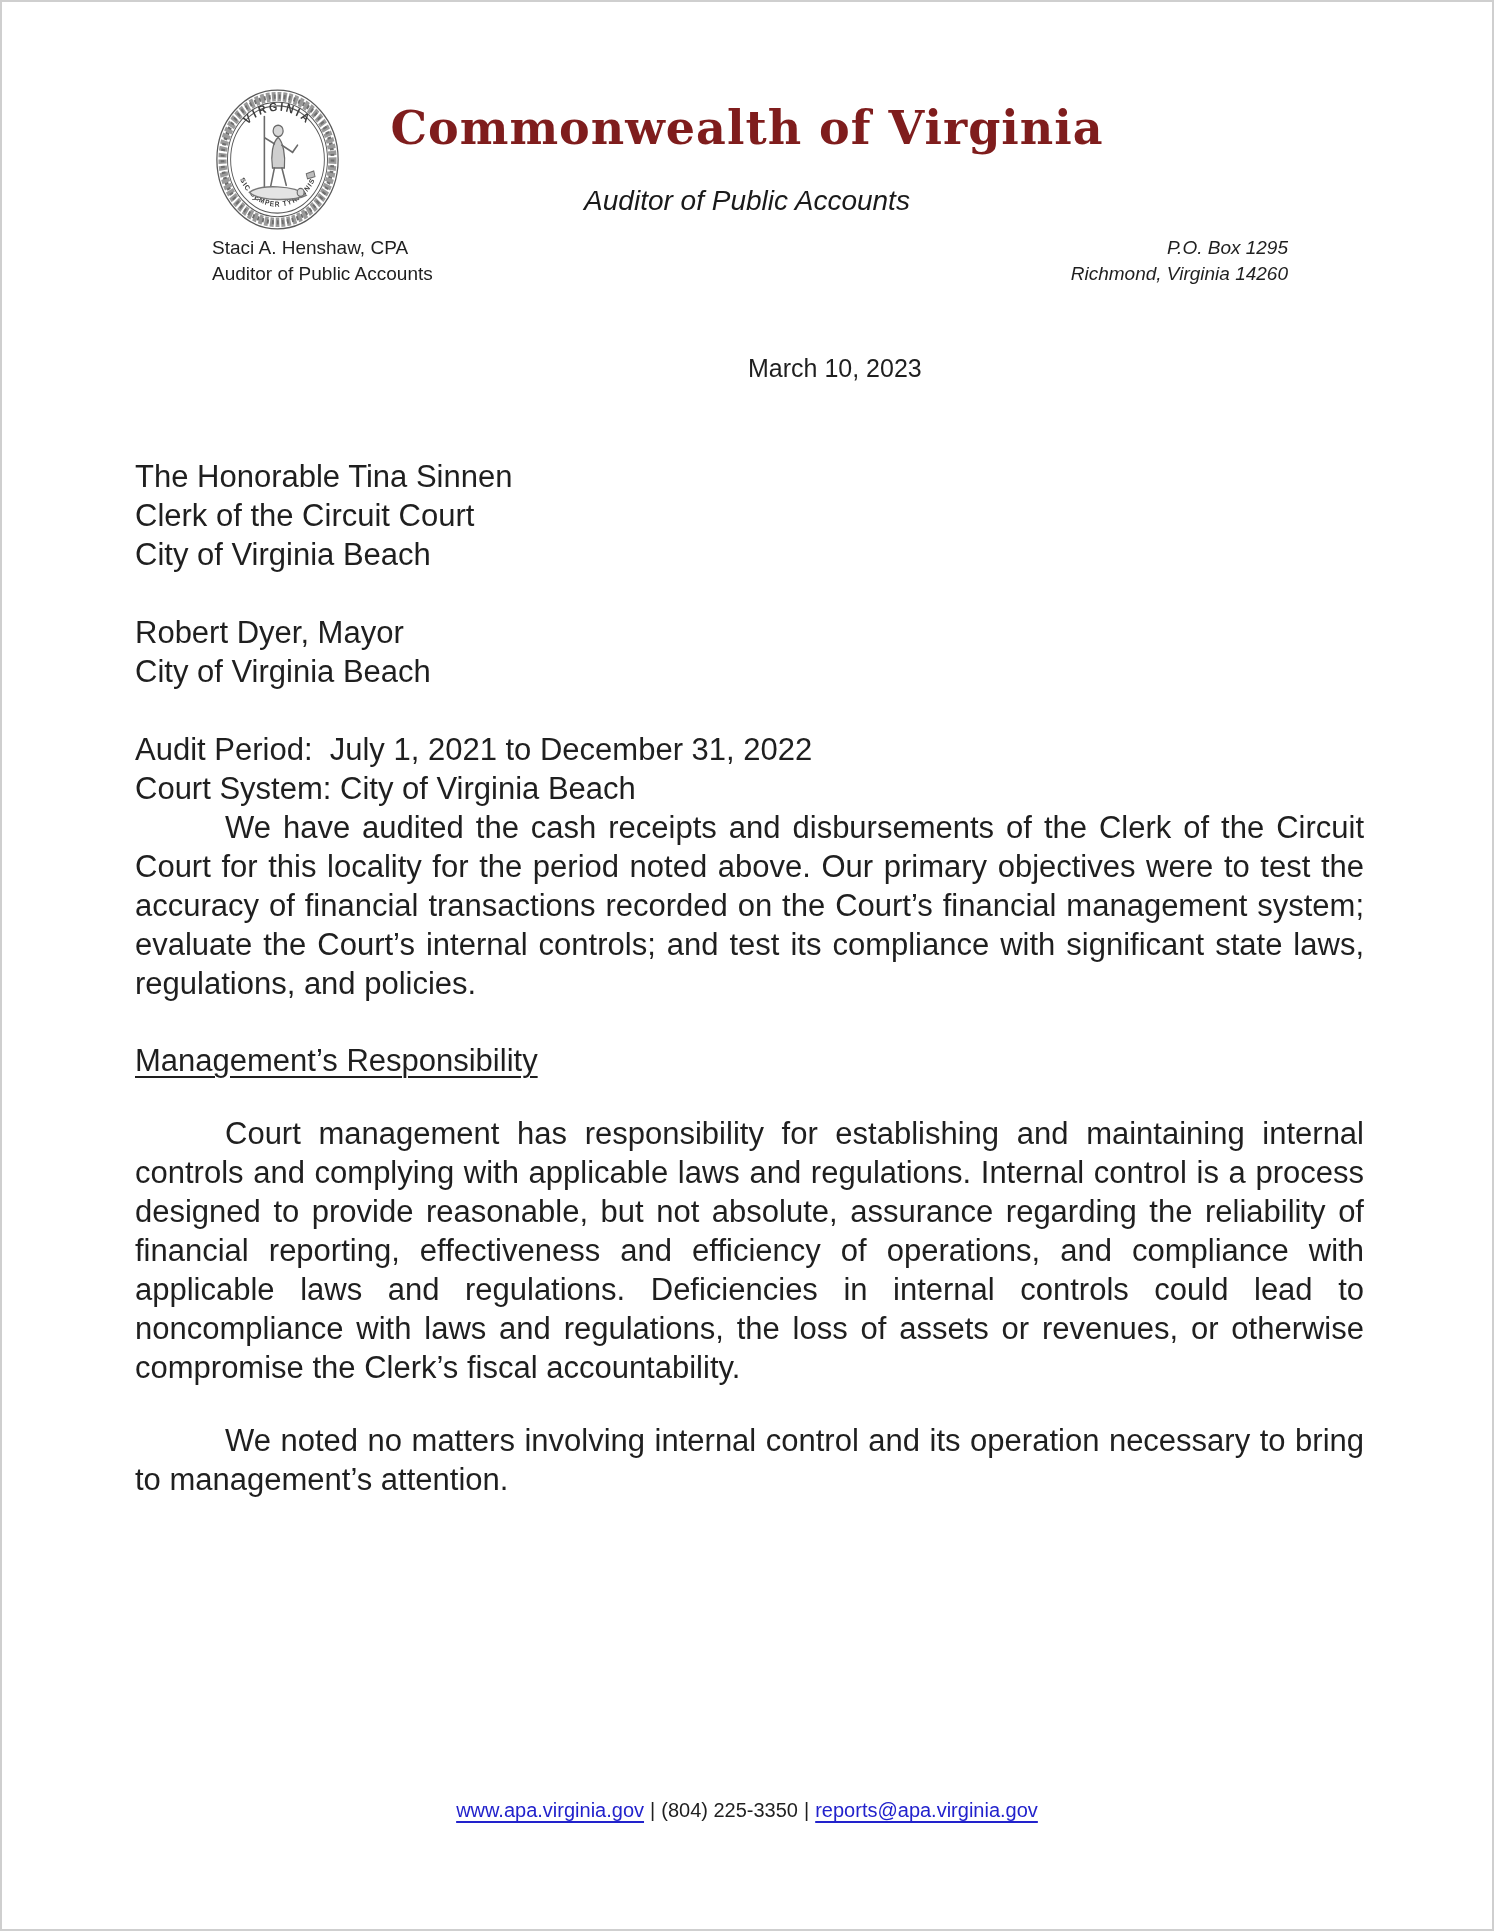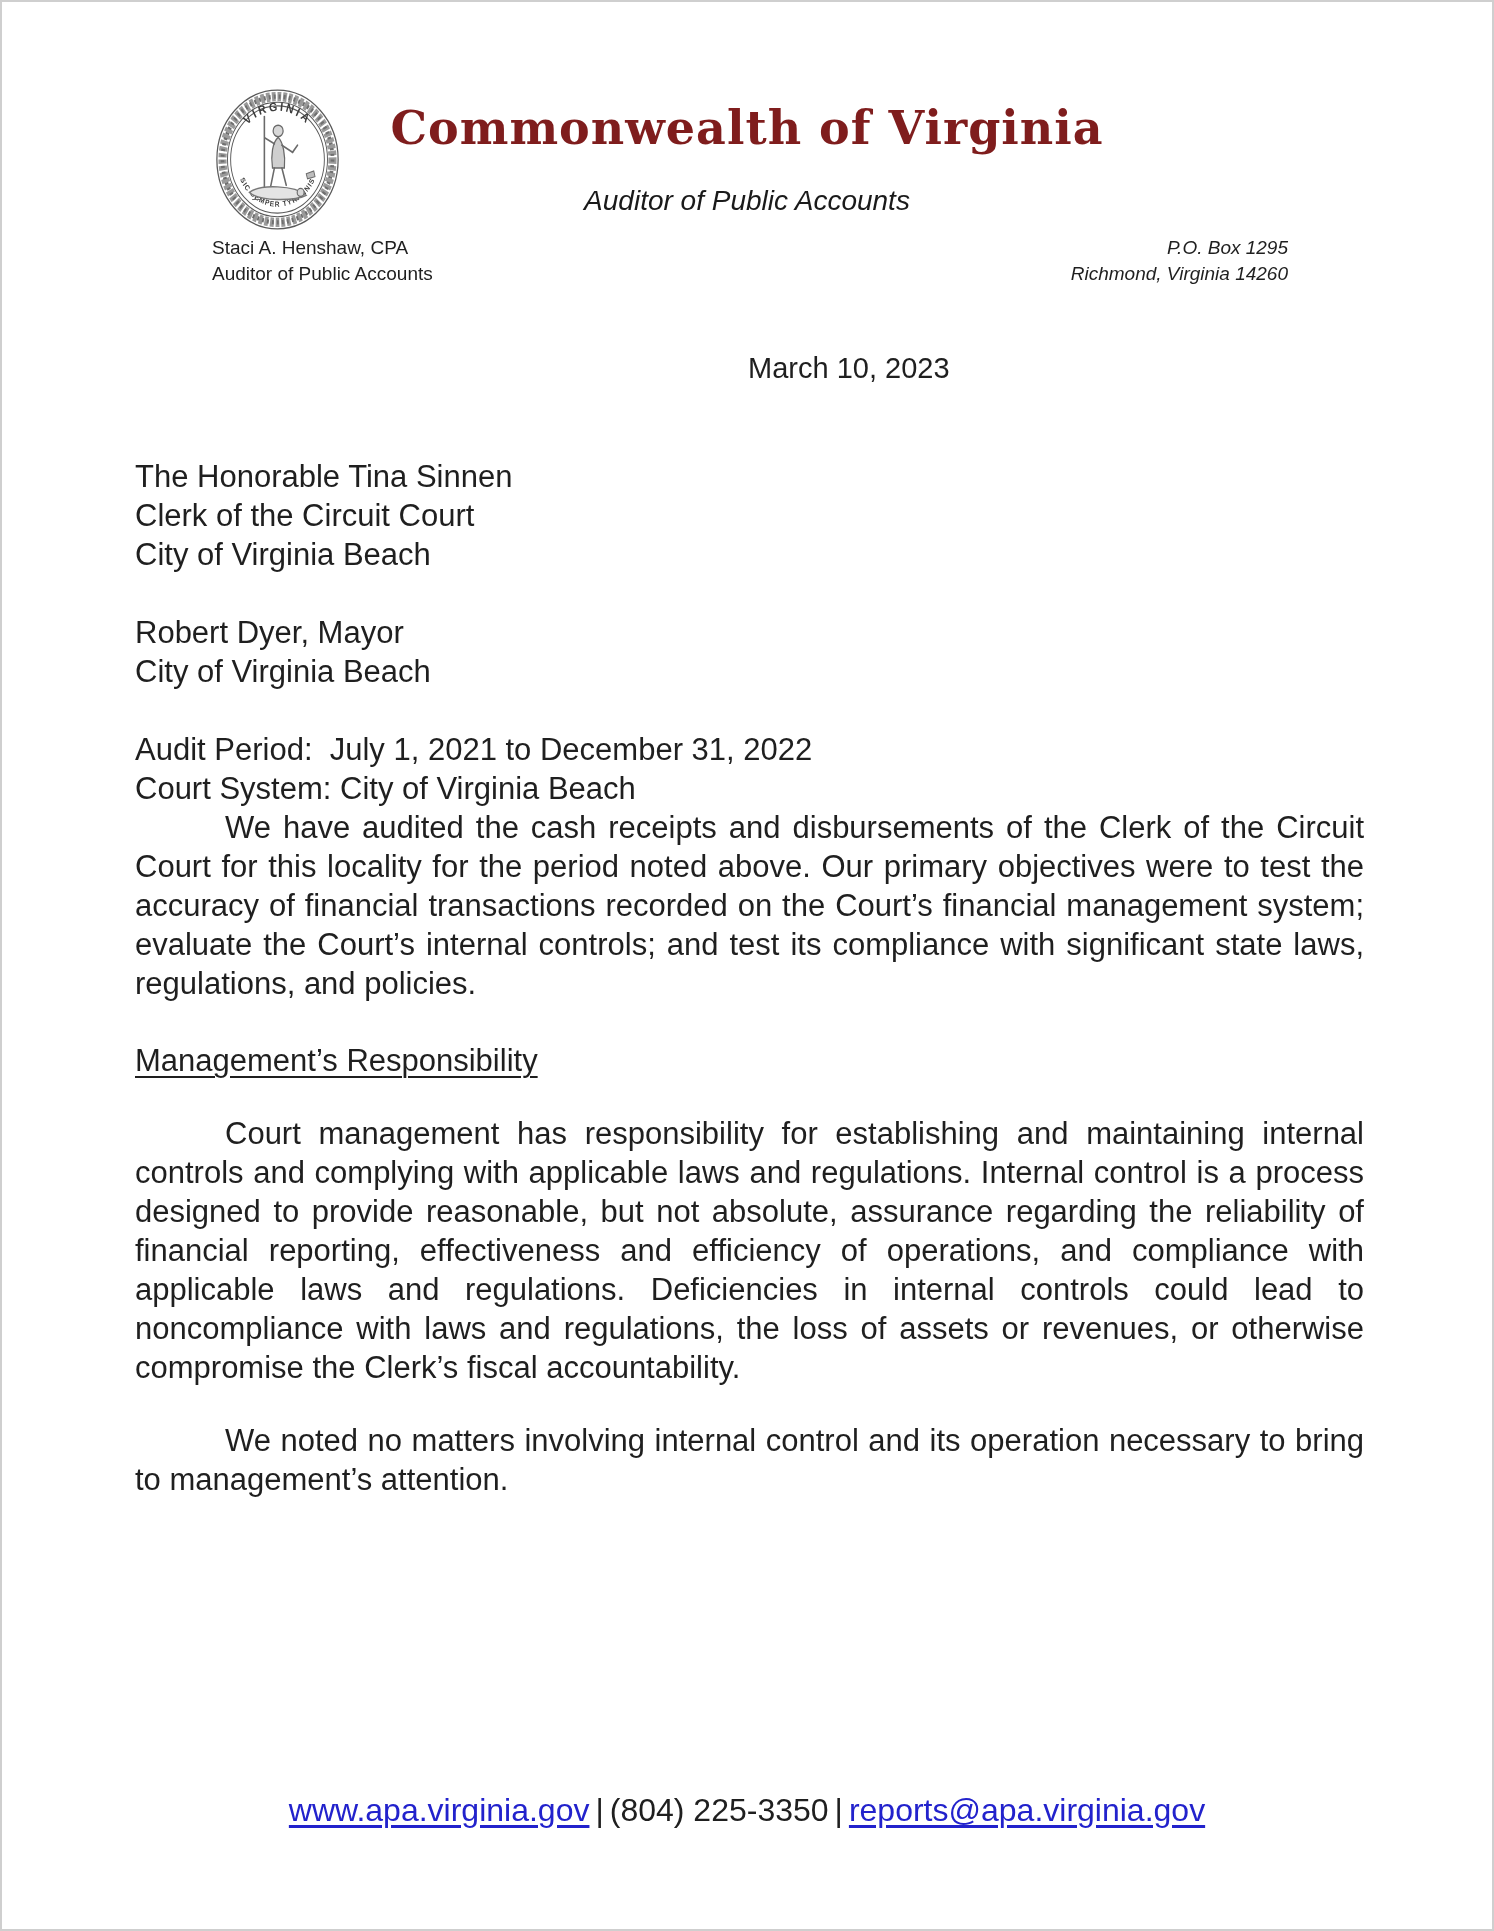--- a/index.html
+++ b/index.html
@@ -45,21 +45,21 @@
   }
   .lh-right {
     position:absolute; right:204px; top:233px;
     font-size:19px; line-height:26px;
     text-align:right;
     font-style:italic;
   }
   
   .date-line {
     position:absolute; left:746px; top:347px;
-    font-size:29px; line-height:39px;
+    font-size:25px; line-height:39px;
   }
   .body-block {
     position:absolute; left:133px; top:455px; width:1229px;
     font-size:31px; line-height:39px;
   }
   .addr-group { margin:0; }
   .gap-1 { margin-top:39px; }
   .para {
     text-align:justify;
     text-indent:90px;
@@ -70,21 +70,21 @@
     margin-top:38px;
     text-decoration:underline;
     text-underline-offset:5px;
     text-decoration-thickness:2px;
   }
   .pre-space { white-space:pre-wrap; }
   
   .page-footer {
     position:absolute; left:0; right:0; top:1789px;
     text-align:center;
-    font-size:32px; line-height:39px;
+    font-size:20px; line-height:39px;
     color:#1f1f1f;
   }
   .page-footer a {
     color:#2222cc;
     text-decoration:underline;
     text-underline-offset:4px;
     cursor:pointer;
   }
   .sep { color:#1f1f1f; padding:0 6px; }
 </style>

